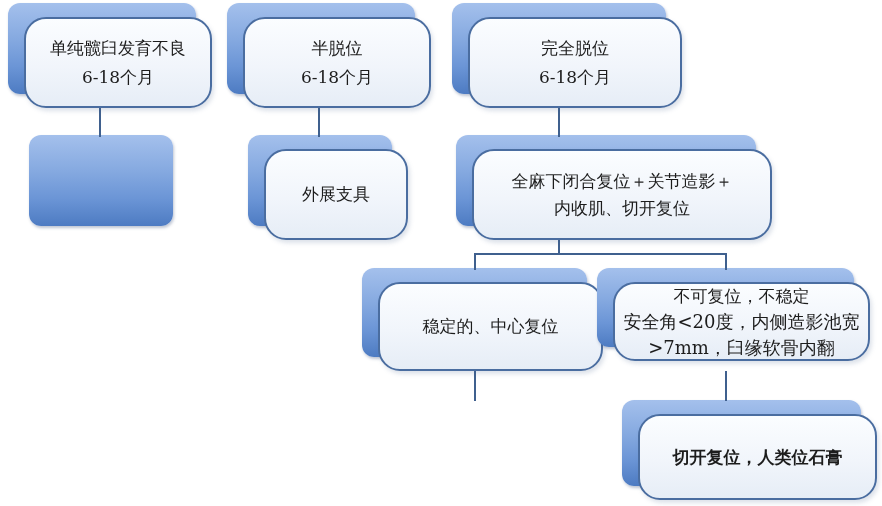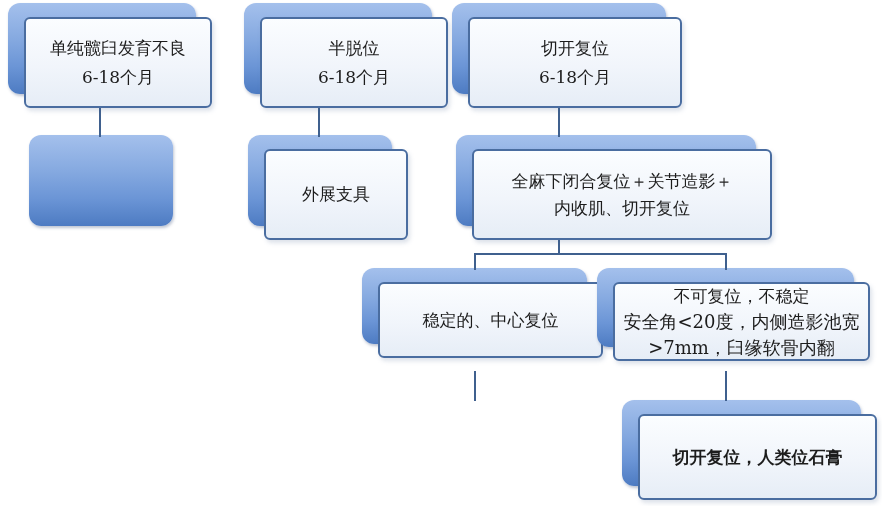--- a/index.html
+++ b/index.html
@@ -14,35 +14,35 @@
   
   .node{position:absolute;}
   .nshadow{
     position:absolute;left:0;top:0;right:16px;bottom:14px;
     border-radius:12px;
     background:linear-gradient(to bottom,#a4c0ec 0%,#85a9e0 40%,#6b95d6 70%,#4d7bc2 100%);
     box-shadow:1px 2px 3px rgba(70,90,130,0.35);
   }
   .nbox{
     position:absolute;left:16px;top:14px;right:0;bottom:0;
-    border:2px solid #4a6da0;border-radius:6px;
+    border:2px solid #4a6da0;border-radius:22px;
     background:linear-gradient(to bottom,#fbfdff 0%,#f1f5fb 55%,#e6edf6 100%);
     box-shadow:2px 3px 4px rgba(120,140,170,0.25);
     display:flex;flex-direction:column;justify-content:center;align-items:center;
     text-align:center;padding:4px 6px;box-sizing:border-box;
   }
   .nline{font-size:17px;line-height:29px;white-space:nowrap;}
   
   .n-a {left:8px;  top:3px;  width:204px;height:105px;}
-  .n-b {left:244px;top:3px;  width:204px;height:105px;}
+  .n-b {left:227px;top:3px;  width:204px;height:105px;}
   .n-c {left:452px;top:3px;  width:230px;height:105px;}
   .n-a2{left:29px; top:135px;width:160px;height:105px;}
   .n-b2{left:248px;top:135px;width:160px;height:105px;}
   .n-c2{left:456px;top:135px;width:316px;height:105px;}
-  .n-d {left:362px;top:268px;width:241px;height:90px;}
+  .n-d {left:362px;top:268px;width:241px;height:103px;}
   .n-e {left:597px;top:268px;width:273px;height:93px;}
   .n-d2{left:362px;top:400px;width:241px;height:101px;}
   .n-e2{left:622px;top:400px;width:255px;height:100px;font-weight:bold;}
   
   .n-a2 .nline,.n-c2 .nline{line-height:27px;}
   .n-e .nline{line-height:26px;}
   .n-e .nline.small{font-size:18px;}
   
   .conn{position:absolute;background:#3f608e;}
   .c1{left:99px; top:108px;width:2px;height:29px;}
@@ -72,21 +72,21 @@
     <div class="nshadow"></div>
     <div class="nbox">
       <div class="nline">半脱位</div>
       <div class="nline">6-18个月</div>
     </div>
   </div>
 
   <div class="node n-c">
     <div class="nshadow"></div>
     <div class="nbox">
-      <div class="nline">切开复位</div>
+      <div class="nline">完全脱位</div>
       <div class="nline">6-18个月</div>
     </div>
   </div>
 
   <div class="node n-a2">
     <div class="nshadow"></div>
   </div>
 
   <div class="node n-b2">
     <div class="nshadow"></div>

